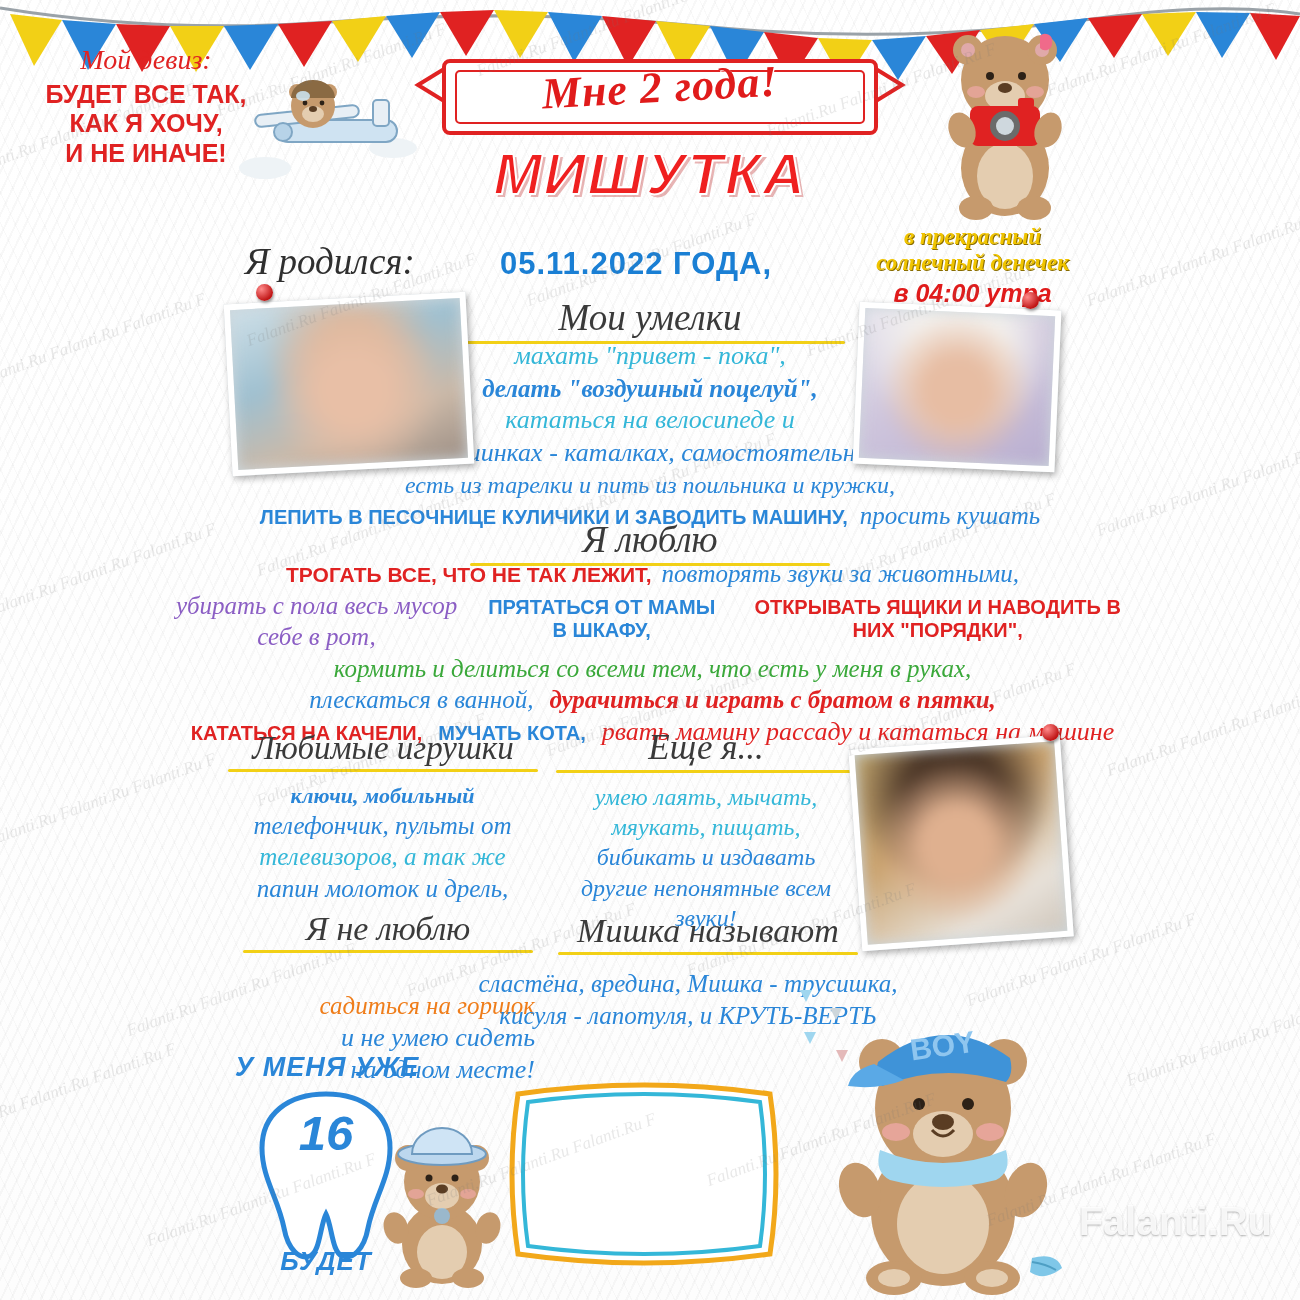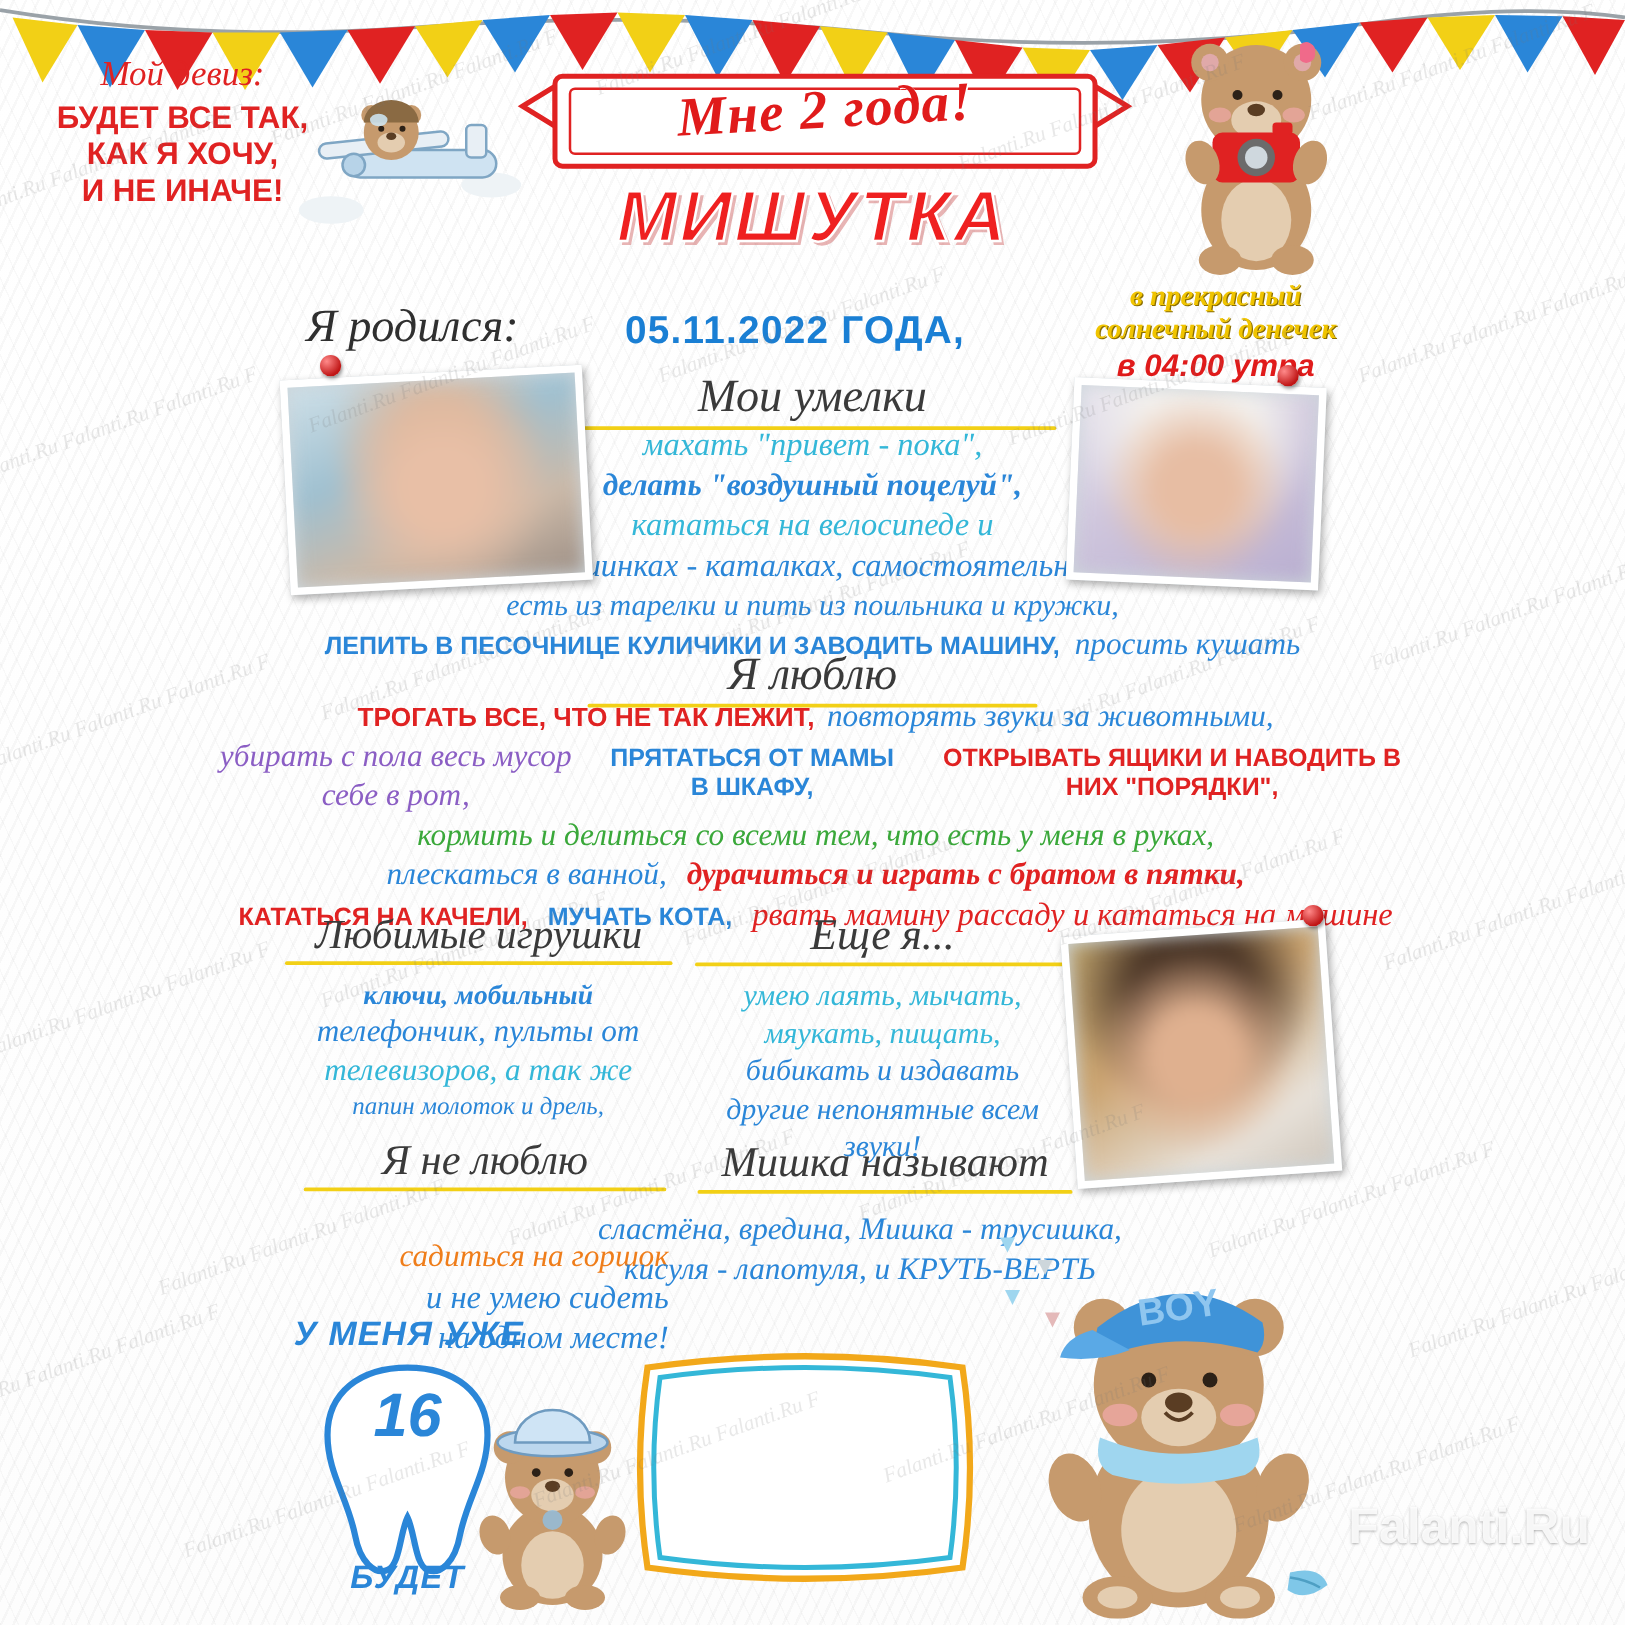--- a/index.html
+++ b/index.html
@@ -351,21 +351,21 @@
   </div>
 
   <div style="position:absolute;left:228px;top:730px;width:310px;z-index:12;">
     <div class="h-script" style="font-size:33px;">Любимые игрушки</div>
     <div class="h-underline"></div>
   </div>
   <div style="position:absolute;left:225px;top:782px;width:315px;text-align:center;z-index:12;">
     <div class="line c-blue bold" style="font-size:22px;">ключи,   мобильный</div>
     <div class="line c-blue" style="font-size:25px;">телефончик, пульты от</div>
     <div class="line c-cyan" style="font-size:25px;">телевизоров, а так же</div>
-    <div class="line c-blue" style="font-size:20px;">папин молоток и дрель,</div>
+    <div class="line c-blue" style="font-size:25px;">папин молоток и дрель,</div>
   </div>
 
   <div style="position:absolute;left:556px;top:728px;width:300px;z-index:12;">
     <div class="h-script" style="font-size:35px;">Еще я...</div>
     <div class="h-underline"></div>
   </div>
   <div style="position:absolute;left:546px;top:782px;width:320px;text-align:center;z-index:12;">
     <div class="line c-cyan" style="font-size:24px;">умею лаять, мычать,</div>
     <div class="line c-cyan" style="font-size:24px;">мяукать, пищать,</div>
     <div class="line c-blue" style="font-size:24px;">бибикать и издавать</div>

